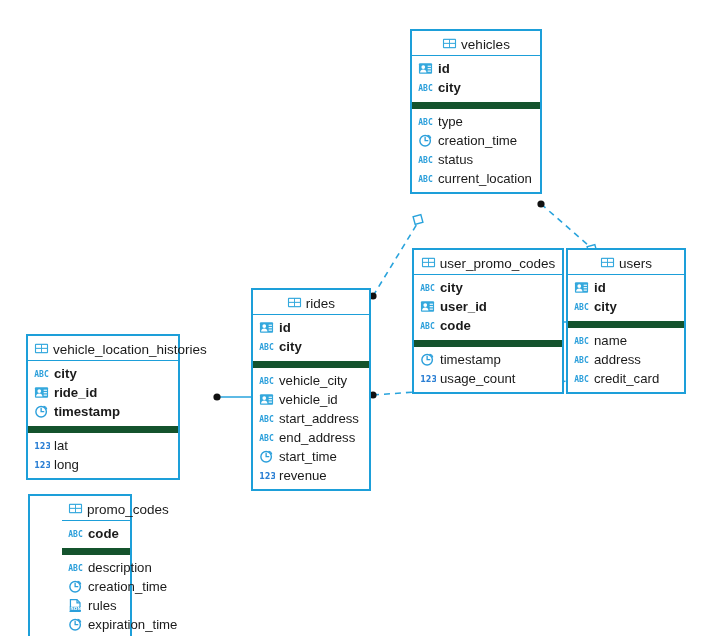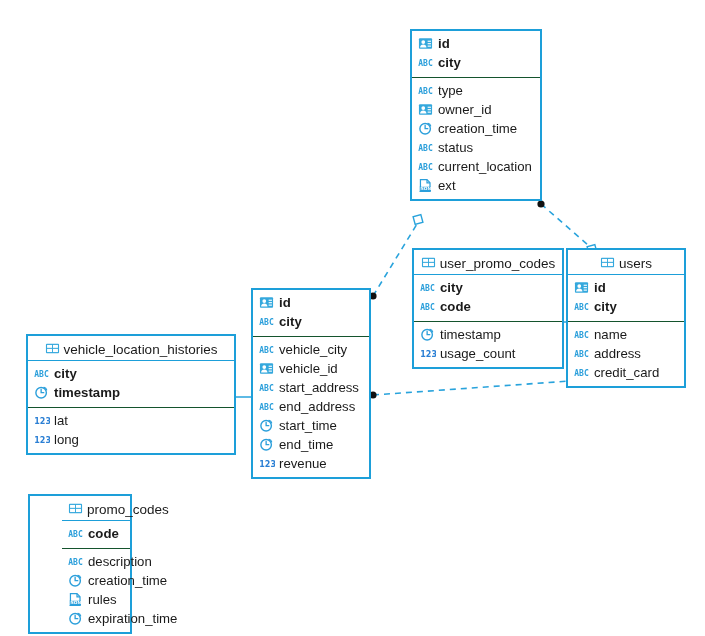--- a/index.html
+++ b/index.html
@@ -44,21 +44,21 @@
     padding: 0 6px;
     box-sizing: border-box;
   }
   .tbl-title .ttl-text {
     vertical-align: middle;
   }
   .tbl-section {
     padding: 3px 0 4px 0;
   }
   .tbl-section.keys {
-    border-bottom: 1px solid #14532d;
+    border-bottom: 7px solid #14532d;
     padding-bottom: 5px;
   }
   .col-row {
     display: flex;
     align-items: center;
     height: 19px;
     padding-left: 6px;
     font-size: 13.2px;
     color: #1a1a1a;
     white-space: nowrap;
@@ -118,20 +118,27 @@
       <rect x="585" y="355.5" width="8" height="8" fill="#ffffff" stroke="#29a3dc" stroke-width="1.4" transform="rotate(-15 589 359.5)"></rect>
     </g>
 
     <g>
       <path d="M 216,397 L 251,397" fill="none" stroke="#29a3dc" stroke-width="1.6"></path>
       <circle cx="217" cy="397" r="3.6" fill="#111111"></circle>
     </g>
   </svg>
 
 <div class="table-node" style="left: 410px; top: 29px; width: 132px;">
+      <div class="tbl-title"><span class="ttl-ico"><svg width="15" height="15" viewBox="0 0 16 16">
+            <rect x="1" y="3" width="14" height="10" rx="1" fill="#34a8dd"></rect>
+            <rect x="2.2" y="4.2" width="5.3" height="3.1" fill="#ffffff"></rect>
+            <rect x="8.5" y="4.2" width="5.3" height="3.1" fill="#ffffff"></rect>
+            <rect x="2.2" y="8.4" width="5.3" height="3.4" fill="#ffffff"></rect>
+            <rect x="8.5" y="8.4" width="5.3" height="3.4" fill="#ffffff"></rect>
+          </svg></span><span class="ttl-text">vehicles</span></div>
       <div class="tbl-section keys">
         <div class="col-row pk">
           <span class="ico">
             <svg width="15" height="15" viewBox="0 0 16 16">
               <rect x="1" y="2.5" width="14" height="11" rx="1" fill="#34a8dd"></rect>
               <circle cx="5.6" cy="6.5" r="2" fill="#ffffff"></circle>
               <path d="M2.2 12.2c0-1.9 1.5-3.2 3.4-3.2s3.4 1.3 3.4 3.2z" fill="#ffffff"></path>
               <rect x="10.3" y="5" width="3.5" height="1.2" fill="#ffffff"></rect>
               <rect x="10.3" y="7.6" width="3.5" height="1.2" fill="#ffffff"></rect>
               <rect x="10.3" y="10.2" width="3.5" height="1.2" fill="#ffffff"></rect>
@@ -153,33 +160,20 @@
           <span class="ico">
             <svg width="16" height="15" viewBox="0 0 18 14">
               <text x="0.3" y="10.6" font-family="DejaVu Sans Mono, monospace" font-size="9" font-weight="bold" fill="#2b9fdb">ABC</text>
             </svg>
           </span>
           <span class="col-label">type</span>
         </div>
         <div class="col-row">
           <span class="ico">
             <svg width="15" height="15" viewBox="0 0 16 16">
-              <rect x="1" y="2.5" width="14" height="11" rx="1" fill="#34a8dd"></rect>
-              <circle cx="5.6" cy="6.5" r="2" fill="#ffffff"></circle>
-              <path d="M2.2 12.2c0-1.9 1.5-3.2 3.4-3.2s3.4 1.3 3.4 3.2z" fill="#ffffff"></path>
-              <rect x="10.3" y="5" width="3.5" height="1.2" fill="#ffffff"></rect>
-              <rect x="10.3" y="7.6" width="3.5" height="1.2" fill="#ffffff"></rect>
-              <rect x="10.3" y="10.2" width="3.5" height="1.2" fill="#ffffff"></rect>
-            </svg>
-          </span>
-          <span class="col-label">owner_id</span>
-        </div>
-        <div class="col-row">
-          <span class="ico">
-            <svg width="15" height="15" viewBox="0 0 16 16">
               <circle cx="7.6" cy="8.2" r="5.6" fill="none" stroke="#2b9fdb" stroke-width="1.5"></circle>
               <path d="M7.6 4.6 v3.6 h2.8" fill="none" stroke="#2b9fdb" stroke-width="1.4" stroke-linecap="round"></path>
               <path d="M10.6 2.6 q2.4 0.4 2.9 2.6" fill="none" stroke="#2b9fdb" stroke-width="1.3" stroke-linecap="round"></path>
             </svg>
           </span>
           <span class="col-label">creation_time</span>
         </div>
         <div class="col-row">
           <span class="ico">
             <svg width="16" height="15" viewBox="0 0 18 14">
@@ -188,31 +182,20 @@
           </span>
           <span class="col-label">status</span>
         </div>
         <div class="col-row">
           <span class="ico">
             <svg width="16" height="15" viewBox="0 0 18 14">
               <text x="0.3" y="10.6" font-family="DejaVu Sans Mono, monospace" font-size="9" font-weight="bold" fill="#2b9fdb">ABC</text>
             </svg>
           </span>
           <span class="col-label">current_location</span>
-        </div>
-        <div class="col-row">
-          <span class="ico">
-            <svg width="15" height="15" viewBox="0 0 16 16">
-              <path d="M2.6 1.8 h7 l3.2 3.2 v9.2 h-10.2 z" fill="#ffffff" stroke="#2b9fdb" stroke-width="1.3"></path>
-              <path d="M9.6 1.8 v3.4 h3.2" fill="none" stroke="#2b9fdb" stroke-width="1.3"></path>
-              <rect x="1.2" y="9.2" width="12.6" height="5.2" rx="0.6" fill="#2b9fdb"></rect>
-              <text x="7.5" y="13.3" text-anchor="middle" font-family="DejaVu Sans, sans-serif" font-size="4.6" font-weight="bold" fill="#ffffff">JSON</text>
-            </svg>
-          </span>
-          <span class="col-label">ext</span>
         </div>
       </div>
     </div>
     <div class="table-node" style="left: 412px; top: 248px; width: 152px;">
       <div class="tbl-title"><span class="ttl-ico"><svg width="15" height="15" viewBox="0 0 16 16">
             <rect x="1" y="3" width="14" height="10" rx="1" fill="#34a8dd"></rect>
             <rect x="2.2" y="4.2" width="5.3" height="3.1" fill="#ffffff"></rect>
             <rect x="8.5" y="4.2" width="5.3" height="3.1" fill="#ffffff"></rect>
             <rect x="2.2" y="8.4" width="5.3" height="3.4" fill="#ffffff"></rect>
             <rect x="8.5" y="8.4" width="5.3" height="3.4" fill="#ffffff"></rect>
@@ -221,20 +204,33 @@
         <div class="col-row pk">
           <span class="ico">
             <svg width="16" height="15" viewBox="0 0 18 14">
               <text x="0.3" y="10.6" font-family="DejaVu Sans Mono, monospace" font-size="9" font-weight="bold" fill="#2b9fdb">ABC</text>
             </svg>
           </span>
           <span class="col-label">city</span>
         </div>
         <div class="col-row pk">
           <span class="ico">
+            <svg width="15" height="15" viewBox="0 0 16 16">
+              <rect x="1" y="2.5" width="14" height="11" rx="1" fill="#34a8dd"></rect>
+              <circle cx="5.6" cy="6.5" r="2" fill="#ffffff"></circle>
+              <path d="M2.2 12.2c0-1.9 1.5-3.2 3.4-3.2s3.4 1.3 3.4 3.2z" fill="#ffffff"></path>
+              <rect x="10.3" y="5" width="3.5" height="1.2" fill="#ffffff"></rect>
+              <rect x="10.3" y="7.6" width="3.5" height="1.2" fill="#ffffff"></rect>
+              <rect x="10.3" y="10.2" width="3.5" height="1.2" fill="#ffffff"></rect>
+            </svg>
+          </span>
+          <span class="col-label">user_id</span>
+        </div>
+        <div class="col-row pk">
+          <span class="ico">
             <svg width="16" height="15" viewBox="0 0 18 14">
               <text x="0.3" y="10.6" font-family="DejaVu Sans Mono, monospace" font-size="9" font-weight="bold" fill="#2b9fdb">ABC</text>
             </svg>
           </span>
           <span class="col-label">code</span>
         </div>
       </div>
       <div class="tbl-section">
         <div class="col-row">
           <span class="ico">
@@ -308,20 +304,27 @@
           <span class="ico">
             <svg width="16" height="15" viewBox="0 0 18 14">
               <text x="0.3" y="10.6" font-family="DejaVu Sans Mono, monospace" font-size="9" font-weight="bold" fill="#2b9fdb">ABC</text>
             </svg>
           </span>
           <span class="col-label">credit_card</span>
         </div>
       </div>
     </div>
     <div class="table-node" style="left: 251px; top: 288px; width: 120px;">
+      <div class="tbl-title"><span class="ttl-ico"><svg width="15" height="15" viewBox="0 0 16 16">
+            <rect x="1" y="3" width="14" height="10" rx="1" fill="#34a8dd"></rect>
+            <rect x="2.2" y="4.2" width="5.3" height="3.1" fill="#ffffff"></rect>
+            <rect x="8.5" y="4.2" width="5.3" height="3.1" fill="#ffffff"></rect>
+            <rect x="2.2" y="8.4" width="5.3" height="3.4" fill="#ffffff"></rect>
+            <rect x="8.5" y="8.4" width="5.3" height="3.4" fill="#ffffff"></rect>
+          </svg></span><span class="ttl-text">rides</span></div>
       <div class="tbl-section keys">
         <div class="col-row pk">
           <span class="ico">
             <svg width="15" height="15" viewBox="0 0 16 16">
               <rect x="1" y="2.5" width="14" height="11" rx="1" fill="#34a8dd"></rect>
               <circle cx="5.6" cy="6.5" r="2" fill="#ffffff"></circle>
               <path d="M2.2 12.2c0-1.9 1.5-3.2 3.4-3.2s3.4 1.3 3.4 3.2z" fill="#ffffff"></path>
               <rect x="10.3" y="5" width="3.5" height="1.2" fill="#ffffff"></rect>
               <rect x="10.3" y="7.6" width="3.5" height="1.2" fill="#ffffff"></rect>
               <rect x="10.3" y="10.2" width="3.5" height="1.2" fill="#ffffff"></rect>
@@ -381,54 +384,57 @@
             <svg width="15" height="15" viewBox="0 0 16 16">
               <circle cx="7.6" cy="8.2" r="5.6" fill="none" stroke="#2b9fdb" stroke-width="1.5"></circle>
               <path d="M7.6 4.6 v3.6 h2.8" fill="none" stroke="#2b9fdb" stroke-width="1.4" stroke-linecap="round"></path>
               <path d="M10.6 2.6 q2.4 0.4 2.9 2.6" fill="none" stroke="#2b9fdb" stroke-width="1.3" stroke-linecap="round"></path>
             </svg>
           </span>
           <span class="col-label">start_time</span>
         </div>
         <div class="col-row">
           <span class="ico">
-            <svg width="15" height="15" viewBox="0 0 16 16">
-              <circle cx="7.6" cy="8.2" r="5.6" fill="none" stroke="#2b9fdb" stroke-width="1.5"></circle>
-              <path d="M7.6 4.6 v3.6 h2.8" fill="none" stroke="#2b9fdb" stroke-width="1.4" stroke-linecap="round"></path>
-              <path d="M10.6 2.6 q2.4 0.4 2.9 2.6" fill="none" stroke="#2b9fdb" stroke-width="1.3" stroke-linecap="round"></path>
-            </svg>
-          </span>
-          <span class="col-label">end_time</span>
-        </div>
-        <div class="col-row">
-          <span class="ico">
             <svg width="16" height="15" viewBox="0 0 18 14">
               <text x="0.3" y="10.6" font-family="DejaVu Sans, sans-serif" font-size="9" font-weight="bold" fill="#2b7fd4">123</text>
             </svg>
           </span>
           <span class="col-label">revenue</span>
         </div>
       </div>
     </div>
-    <div class="table-node" style="left: 26px; top: 334px; width: 210px;">
+    <div class="table-node" style="left: 26px; top: 334px; width: 154px;">
       <div class="tbl-title"><span class="ttl-ico"><svg width="15" height="15" viewBox="0 0 16 16">
             <rect x="1" y="3" width="14" height="10" rx="1" fill="#34a8dd"></rect>
             <rect x="2.2" y="4.2" width="5.3" height="3.1" fill="#ffffff"></rect>
             <rect x="8.5" y="4.2" width="5.3" height="3.1" fill="#ffffff"></rect>
             <rect x="2.2" y="8.4" width="5.3" height="3.4" fill="#ffffff"></rect>
             <rect x="8.5" y="8.4" width="5.3" height="3.4" fill="#ffffff"></rect>
           </svg></span><span class="ttl-text">vehicle_location_histories</span></div>
       <div class="tbl-section keys">
         <div class="col-row pk">
           <span class="ico">
             <svg width="16" height="15" viewBox="0 0 18 14">
               <text x="0.3" y="10.6" font-family="DejaVu Sans Mono, monospace" font-size="9" font-weight="bold" fill="#2b9fdb">ABC</text>
             </svg>
           </span>
           <span class="col-label">city</span>
+        </div>
+        <div class="col-row pk">
+          <span class="ico">
+            <svg width="15" height="15" viewBox="0 0 16 16">
+              <rect x="1" y="2.5" width="14" height="11" rx="1" fill="#34a8dd"></rect>
+              <circle cx="5.6" cy="6.5" r="2" fill="#ffffff"></circle>
+              <path d="M2.2 12.2c0-1.9 1.5-3.2 3.4-3.2s3.4 1.3 3.4 3.2z" fill="#ffffff"></path>
+              <rect x="10.3" y="5" width="3.5" height="1.2" fill="#ffffff"></rect>
+              <rect x="10.3" y="7.6" width="3.5" height="1.2" fill="#ffffff"></rect>
+              <rect x="10.3" y="10.2" width="3.5" height="1.2" fill="#ffffff"></rect>
+            </svg>
+          </span>
+          <span class="col-label">ride_id</span>
         </div>
         <div class="col-row pk">
           <span class="ico">
             <svg width="15" height="15" viewBox="0 0 16 16">
               <circle cx="7.6" cy="8.2" r="5.6" fill="none" stroke="#2b9fdb" stroke-width="1.5"></circle>
               <path d="M7.6 4.6 v3.6 h2.8" fill="none" stroke="#2b9fdb" stroke-width="1.4" stroke-linecap="round"></path>
               <path d="M10.6 2.6 q2.4 0.4 2.9 2.6" fill="none" stroke="#2b9fdb" stroke-width="1.3" stroke-linecap="round"></path>
             </svg>
           </span>
           <span class="col-label">timestamp</span>

